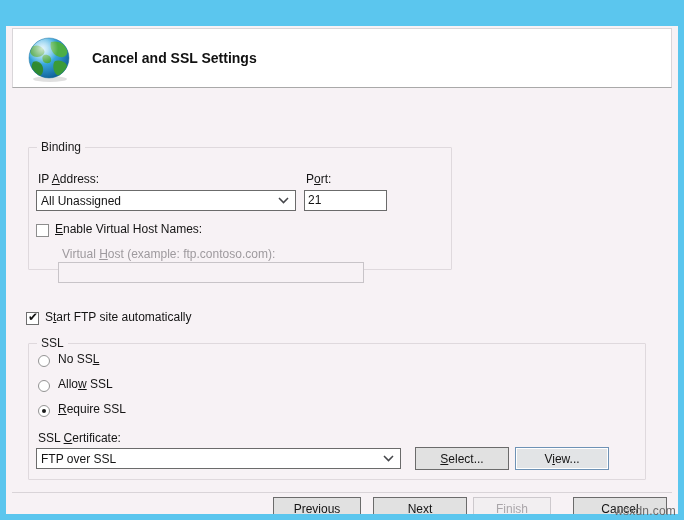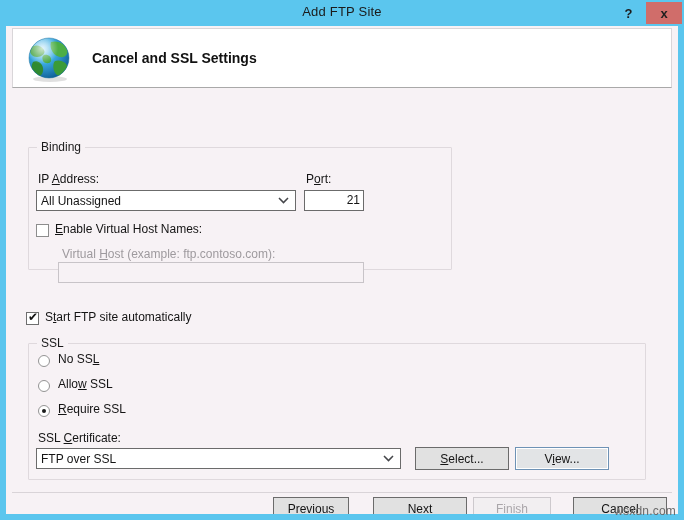--- a/index.html
+++ b/index.html
@@ -266,25 +266,20 @@
     user-select: none;
     letter-spacing: 0.2px;
     margin-left: 23px;
   }
 </style>
 </head>
 <body>
 
 <div id="window">
 
-  <div id="titlebar">
-    <div id="title-text">Add FTP Site</div>
-    <div id="help-btn" class="caption-btn">?</div>
-    <div id="close-btn" class="caption-btn">x</div>
-  </div>
 
   <div id="client">
 
     <div id="header">
       <div id="globe">
         <svg width="50" height="50" viewBox="0 0 50 50" aria-hidden="true">
           <defs>
             <radialGradient id="ocean" cx="35%" cy="30%" r="75%">
               <stop offset="0%" stop-color="#9fdcf6"></stop>
               <stop offset="45%" stop-color="#3aa9e0"></stop>
@@ -326,21 +321,21 @@
       <div class="combo-arrow">
         <svg width="11" height="7" viewBox="0 0 11 7">
             <path d="M1 1 L5.5 5.6 L10 1" fill="none" stroke="#45464a" stroke-width="1.5"></path>
           </svg>
       </div>
     </div>
 
     <div class="lbl" style="left:300px; top:146px;">
       P<span class="u">o</span>rt:
     </div>
-    <div class="textinput" style="left:298px; top:164px; width:60px; height:21px;text-align:right;">21</div>
+    <div class="textinput" style="left:298px; top:164px; width:83px; height:21px;">21</div>
 
     <div class="checkrow" style="left:30px; top:198px;">
       <div class="checkbox unchecked"></div>
       <div class="ck-label">
         <span class="u">E</span>nable Virtual Host Names:
       </div>
     </div>
 
     <div class="lbl dim" style="left:56px; top:221px;">
       Virtual <span class="u">H</span>ost (example: ftp.contoso.com):
@@ -389,21 +384,21 @@
 
     <div class="btn focused" style="left:509px; top:421px; width:94px;">
       <span>V<span class="u">i</span>ew...</span>
     </div>
     <div class="btn" style="left:409px; top:421px; width:94px;">
       <span><span class="u">S</span>elect...</span>
     </div>
 
     <div id="btn-sep"></div>
 
-    <div class="btn" style="left:267px; top:471px; width:76px;">
+    <div class="btn" style="left:267px; top:471px; width:88px;">
       <span><span class="u">P</span>revious</span>
     </div>
     <div class="btn" style="left:367px; top:471px; width:94px;">
       <span><span class="u">N</span>ext</span>
     </div>
     <div class="btn disabled" style="left:467px; top:471px; width:78px;">
       <span><span class="u">F</span>inish</span>
     </div>
     <div class="btn" style="left:567px; top:471px; width:94px;">
       <span>Cancel</span>

